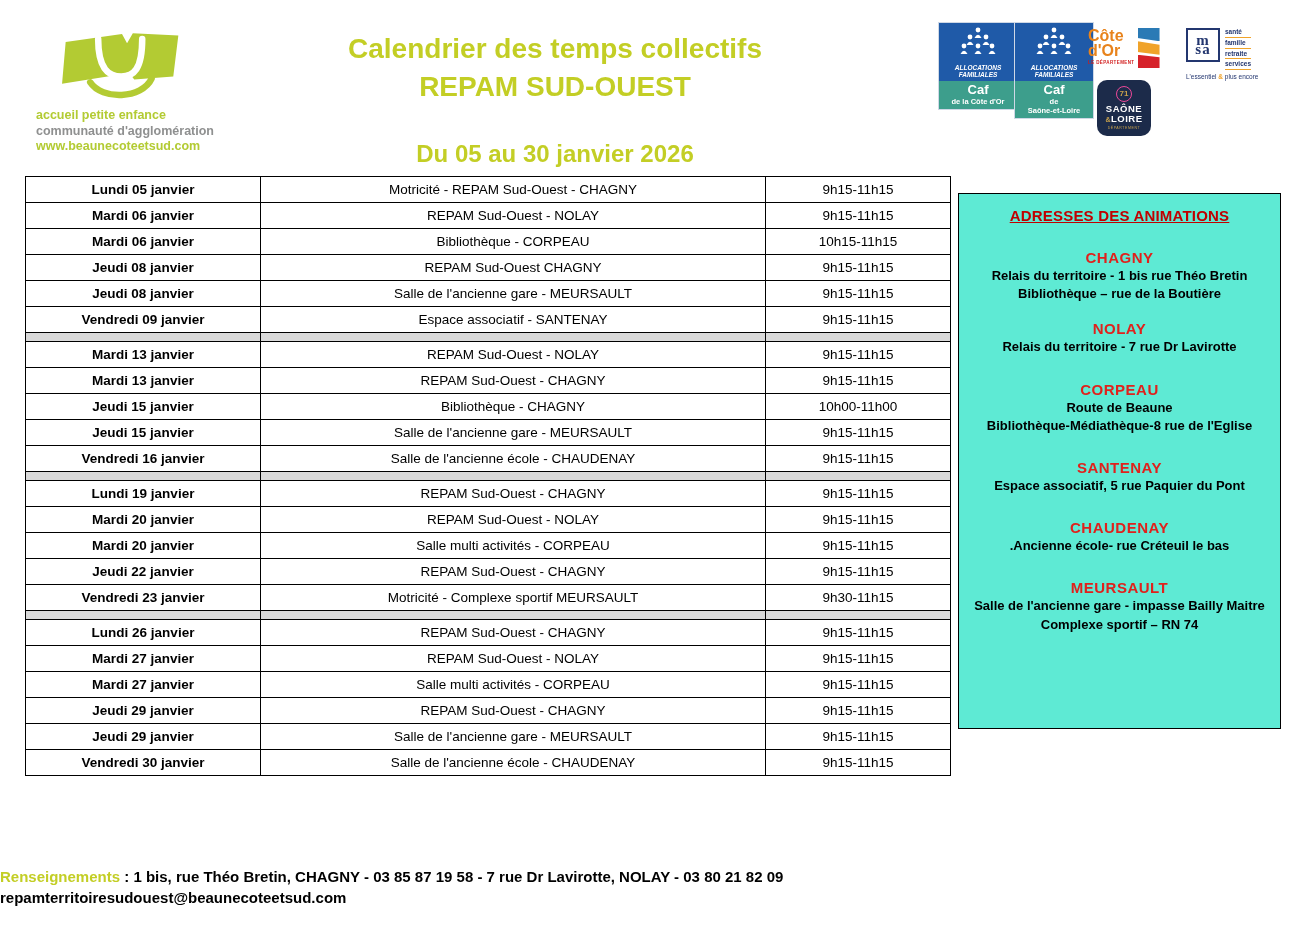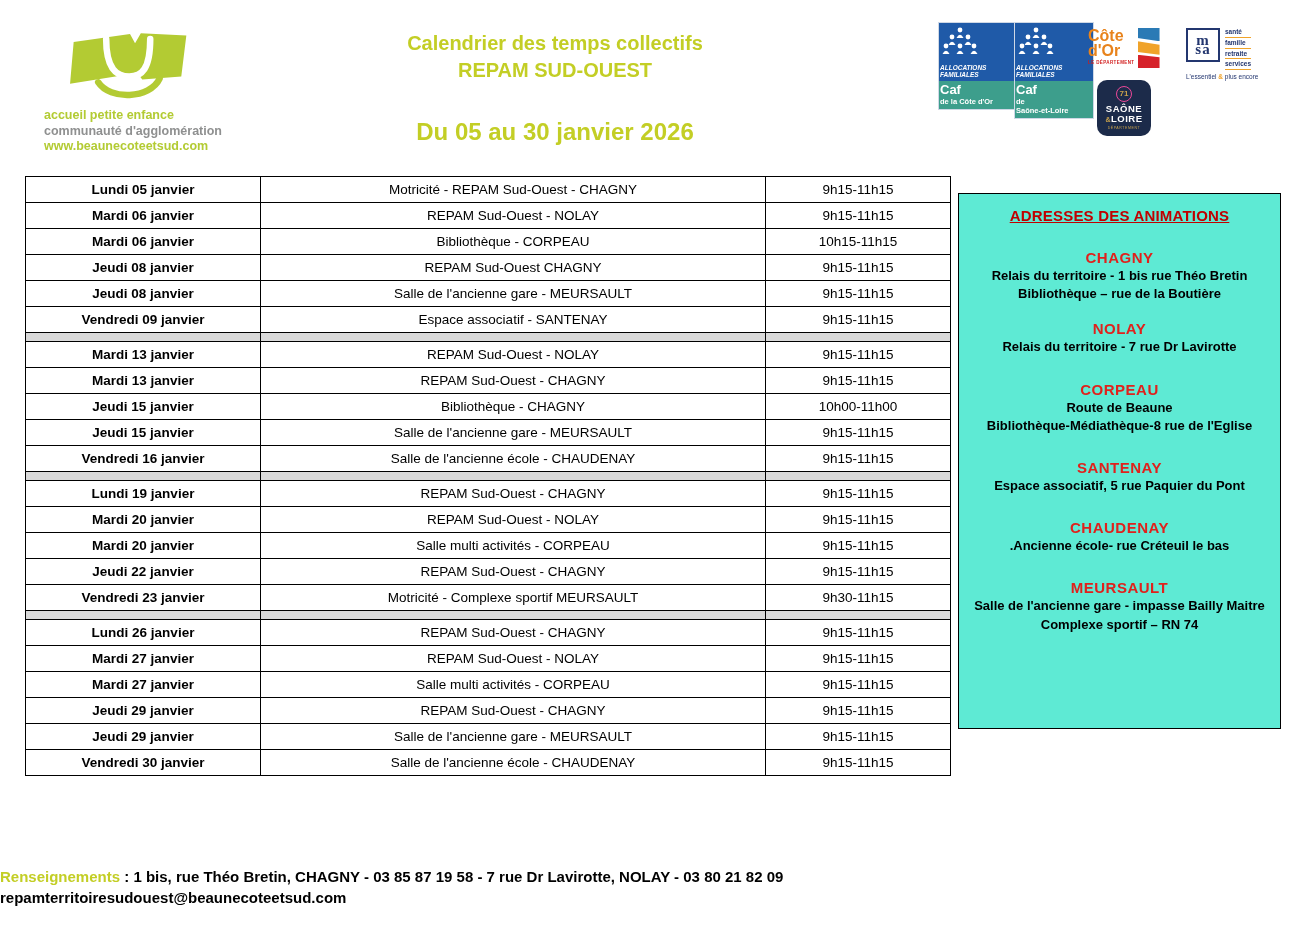--- a/index.html
+++ b/index.html
@@ -12,35 +12,35 @@
     --caf-teal:#3d9e8c;
     --navy:#1c2b4a;
     --msa-blue:#23366f;
     --orange:#f0a32a;
   }
   *{box-sizing:border-box;margin:0;padding:0}
   body{background:#fff;font-family:"Liberation Sans",sans-serif}
   .page{position:relative;width:1299px;height:928px;background:#fff;overflow:hidden}
 
   
-  .brand{position:absolute;left:44px;top:26px;width:190px}
+  .brand{position:absolute;left:36px;top:26px;width:190px}
   .brand svg{display:block}
   .brand-lines{margin-top:4px;font-size:12.5px;line-height:1.25;font-weight:bold}
   .brand-line-green{color:var(--green-logo)}
   .brand-line-gray{color:#8f9090}
 
   
   .titles{position:absolute;left:320px;top:30px;width:470px;text-align:center;
           color:var(--green-title);font-weight:bold}
-  .title-line{font-size:20px;line-height:1.35}
+  .title-line{font-size:28px;line-height:1.35}
   .subtitle{font-size:24px;margin-top:34px}
 
   
   .plogo{position:absolute}
-  .caf{width:80px;border:1px solid #cfd8e6;display:flex;flex-direction:column;}
+  .caf{width:80px;border:1px solid #cfd8e6;display:flex;flex-direction:column;text-align:center}
   .caf-top{background:var(--caf-blue);color:#fff;padding:3px 1px 2px}
   .caf-top .caf-alloc{font-size:6.5px;font-style:italic;font-weight:bold;line-height:1.15;display:block}
   .caf-bottom{background:var(--caf-teal);color:#fff;padding:2px 1px 3px}
   .caf-name{font-size:13px;font-weight:bold;line-height:1.1}
   .caf-sub{font-size:7.5px;font-weight:bold;line-height:1.2}
   .cotedor{width:72px;display:flex;gap:3px}
   .cotedor-text .cd-big{color:#e8831c;font-weight:bold;font-size:16px;line-height:.95}
   .cotedor-text .cd-sub{color:#d11a1a;font-size:4.5px;font-weight:bold;letter-spacing:.4px;margin-top:2px}
   .cd-flag{width:22px;height:40px;display:flex;flex-direction:column}
   .cd-flag span{flex:1}

